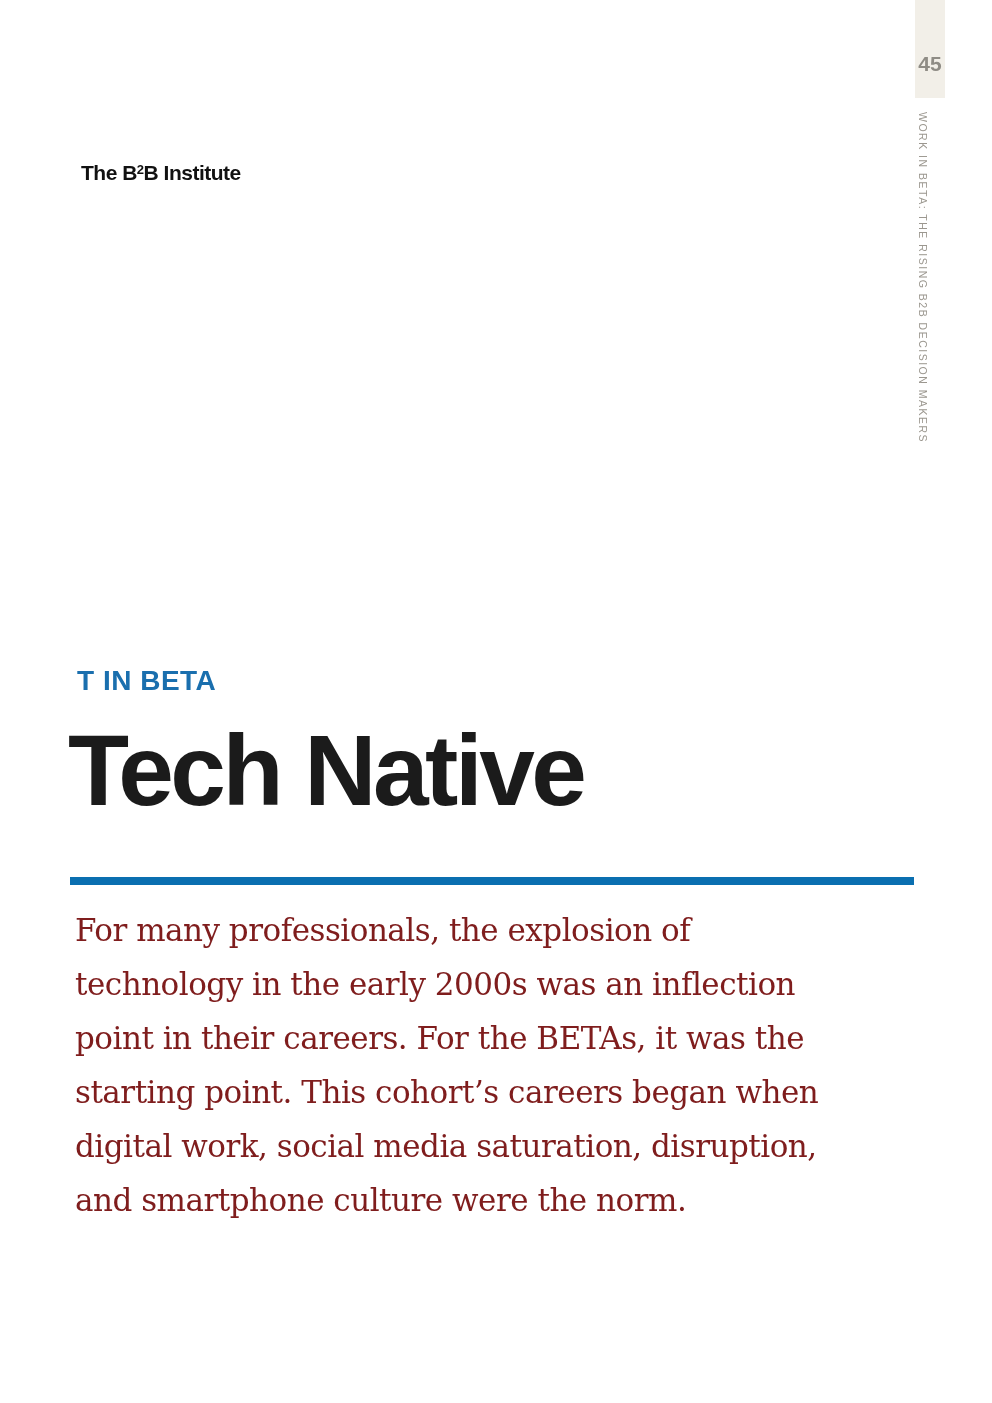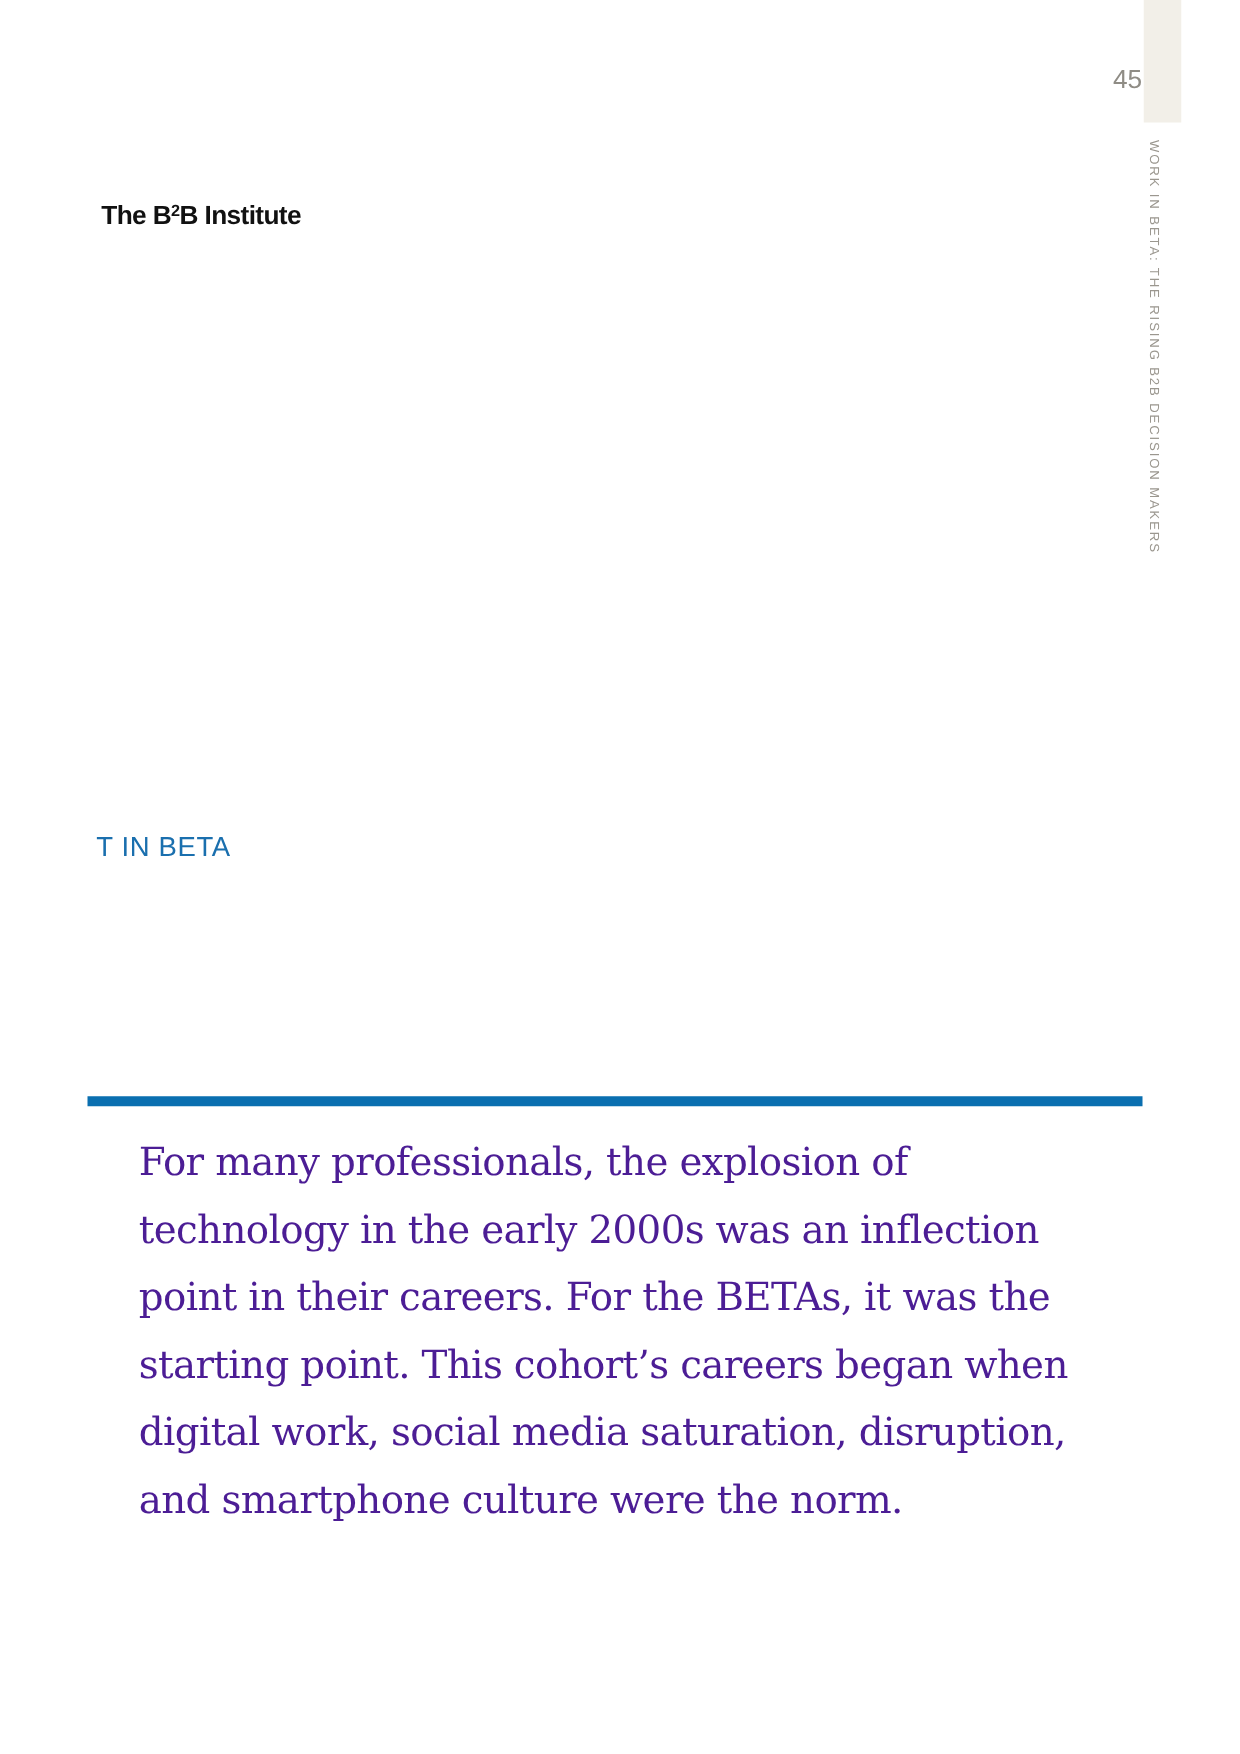--- a/index.html
+++ b/index.html
@@ -33,48 +33,48 @@
   .corner-bar {
     position: absolute;
     left: 915px;
     top: 0;
     width: 30px;
     height: 98px;
     background: #f2efe8;
   }
   .page-number {
     position: absolute;
-    left: 885px;
+    left: 913px;
     top: 52px;
     width: 34px;
     text-align: center;
     font-size: 21px;
-    font-weight: 400;
+    font-weight: 700;
     color: #8f8c85;
   }
   
   .side-label {
     position: absolute;
     left: 917px;
     top: 112px;
     height: 420px;
     writing-mode: vertical-rl;
     text-orientation: mixed;
     font-size: 10.5px;
     letter-spacing: 1.5px;
     color: #9b978f;
     white-space: nowrap;
   }
   
   .kicker {
     position: absolute;
     left: 77px;
     top: 665px;
-    font-size: 22px;
-    font-weight: 400;
+    font-size: 28px;
+    font-weight: 700;
     letter-spacing: 0.5px;
     color: #1a6fae;
     white-space: nowrap;
   }
   .title {
     position: absolute;
     left: 68px;
     top: 718px;
     font-size: 100px;
     line-height: 1.05;
@@ -93,42 +93,42 @@
   }
   .body-text {
     position: absolute;
     left: 75px;
     top: 903px;
     width: 870px;
     font-family: "DejaVu Serif", serif;
     font-size: 31px;
     line-height: 54px;
     letter-spacing: -0.5px;
-    color: #4c1d95;
+    color: #7f1d1d;
     white-space: pre-line;
-    margin-left: 36px;
   }
 </style>
 </head>
 <body>
 
 <div class="page">
 
   <div class="logo">
     <span>The B</span><span class="sup">2</span><span>B Institute</span>
   </div>
 
   <div class="corner-bar"></div>
 
   <div class="page-number">45</div>
 
   <div class="side-label">WORK IN BETA: THE RISING B2B DECISION MAKERS</div>
 
   <div class="kicker">T IN BETA</div>
 
+  <h1 class="title">Tech Native</h1>
 
   <div class="rule"></div>
 
   <p class="body-text">For many professionals, the explosion of
 technology in the early 2000s was an inflection
 point in their careers. For the BETAs, it was the
 starting point. This cohort’s careers began when
 digital work, social media saturation, disruption,
 and smartphone culture were the norm.</p>
 

